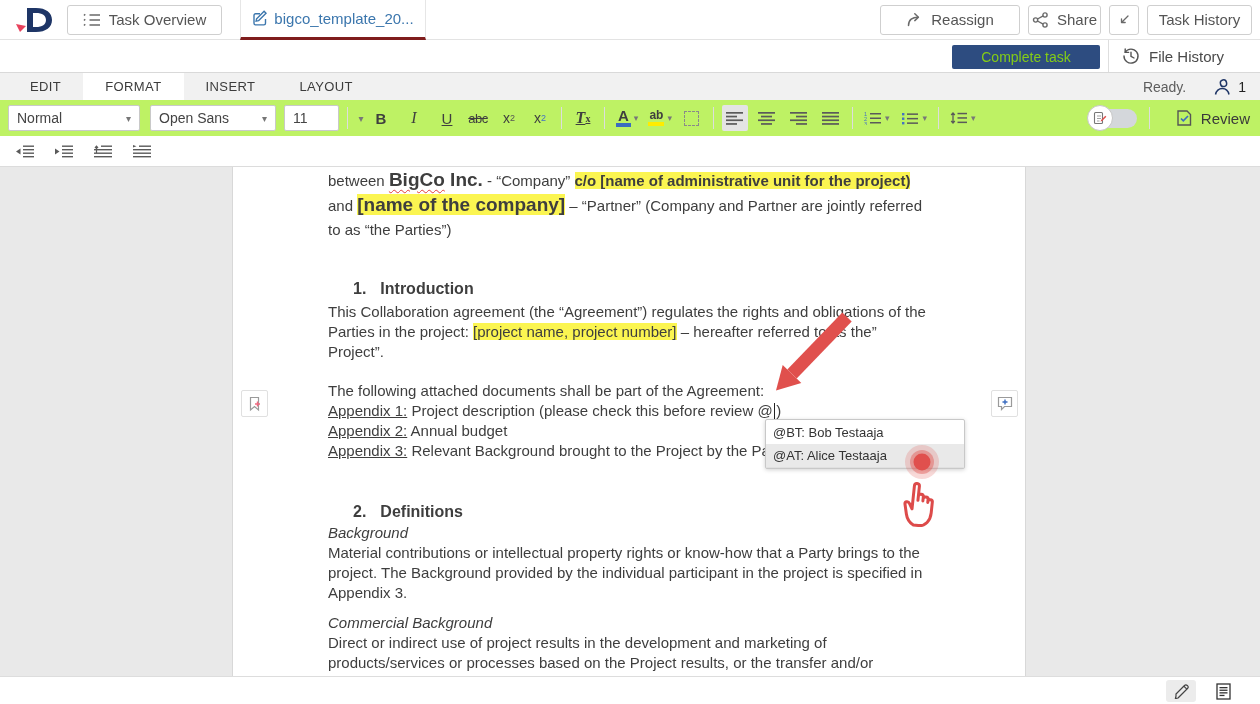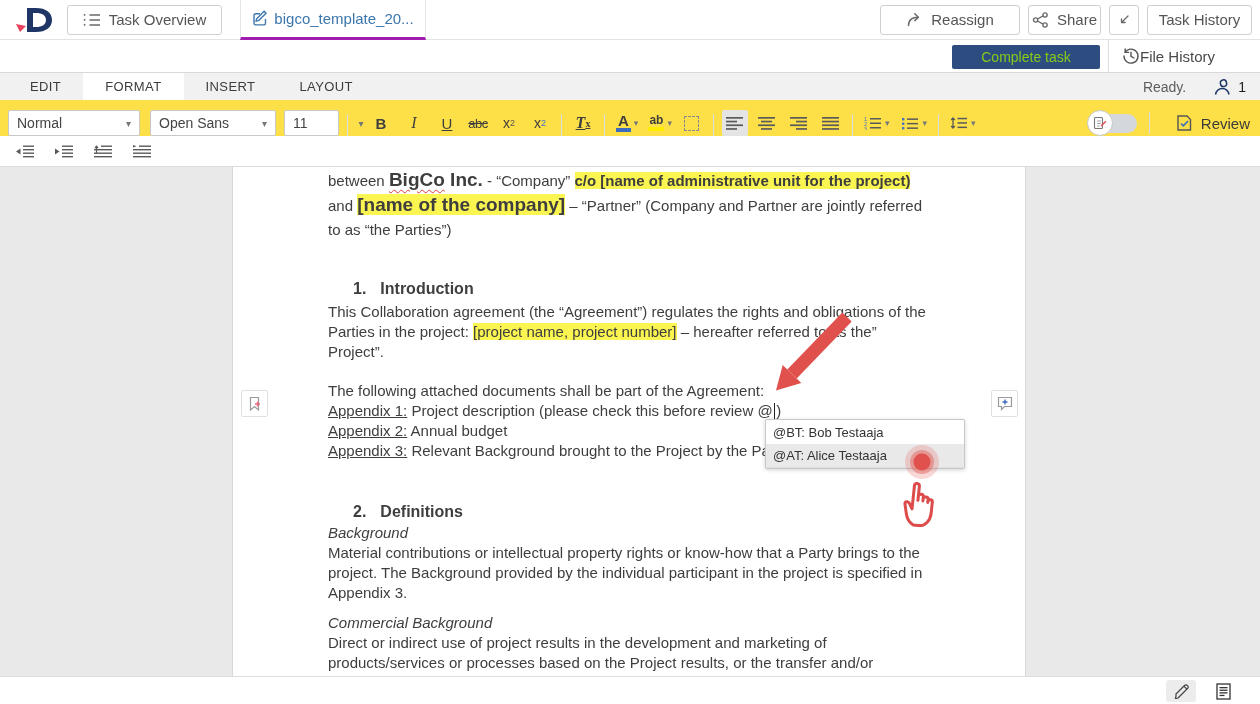--- a/index.html
+++ b/index.html
@@ -5,44 +5,44 @@
   * { margin:0; padding:0; box-sizing:border-box; }
   html,body { width:1260px; height:704px; font-family:"Liberation Sans", sans-serif; background:#fff; overflow:hidden; }
   .abs { position:absolute; }
   #app { position:relative; width:1260px; height:704px; background:#fff; }
 
   
   .topbar { position:absolute; left:0; top:0; width:1260px; height:40px; background:#fff; border-bottom:1px solid #e3e3e3; display:flex; align-items:center; }
   .logo { margin-left:12px; width:46px; display:flex; align-items:center; }
   .btn { display:flex; align-items:center; justify-content:center; gap:8px; border:1px solid #cfcfcf; border-radius:3px; background:#fff; color:#555; font-size:15px; cursor:pointer; }
   .task-overview-btn { margin-left:9px; width:155px; height:30px; }
-  .doc-tab { position:absolute; left:240px; top:0; width:186px; height:40px; border-left:1px solid #e6e6e6; border-right:1px solid #e6e6e6; border-bottom:3px solid #a21caf; display:flex; align-items:center; justify-content:center; gap:5px; color:#3b76ad; font-size:15px; cursor:pointer; }
+  .doc-tab { position:absolute; left:240px; top:0; width:186px; height:40px; border-left:1px solid #e6e6e6; border-right:1px solid #e6e6e6; border-bottom:3px solid #7f1d1d; display:flex; align-items:center; justify-content:center; gap:5px; color:#3b76ad; font-size:15px; cursor:pointer; }
   .topbar-right { margin-left:auto; display:flex; align-items:center; gap:8px; margin-right:8px; }
   .reassign-btn { width:140px; height:30px; }
   .share-btn { width:73px; height:30px; }
   .collapse-btn { width:30px; height:30px; }
   .taskhistory-btn { width:105px; height:30px; }
 
   
   .actionbar { position:absolute; left:0; top:40px; width:1260px; height:33px; background:#fff; border-bottom:1px solid #d9d9d9; }
   .complete-task-btn { position:absolute; right:160px; top:5px; width:148px; height:24px; background:#2d4c80; color:#84cc16; font-size:14px; border:none; border-radius:2px; display:flex; align-items:center; justify-content:center; cursor:pointer; }
   .actionbar .vsep { position:absolute; left:1108px; top:0; width:1px; height:32px; background:#dedede; }
-  .file-history { position:absolute; left:1122px; top:0; height:32px; display:flex; align-items:center; color:#4a4a4a; font-size:15px; cursor:pointer; }
+  .file-history { position:absolute; left:1122px; top:0; height:32px; display:flex; align-items:center; gap:9px; color:#4a4a4a; font-size:15px; cursor:pointer; }
 
   
   .ribbontabs { position:absolute; left:0; top:73px; width:1260px; height:27px; background:#f1f1f1; display:flex; align-items:stretch; }
   .rtab { padding:0 22px; display:flex; align-items:center; font-size:13px; letter-spacing:.4px; color:#3c3c3c; cursor:pointer; }
   .rtab:first-child { margin-left:8px; }
   .rtab.active { background:#fff; }
   .ribbon-status { margin-left:auto; display:flex; align-items:center; gap:26px; margin-right:14px; }
   .ready-text { color:#5d5d5d; font-size:14px; }
   .users { display:flex; align-items:center; gap:5px; color:#222; font-size:14px; }
 
   
-  .toolbar1 { position:absolute; left:0; top:100px; width:1260px; height:36px; background:#fde047; display:flex; align-items:flex-end; }
+  .toolbar1 { position:absolute; left:0; top:100px; width:1260px; height:36px; background:#bef264; display:flex; align-items:center; }
   .toolbar2 { position:absolute; left:0; top:136px; width:1260px; height:31px; background:#fff; border-bottom:1px solid #dcdcdc; display:flex; align-items:center; gap:13px; padding-left:12px; }
   .select { height:26px; border:1px solid #c9c9c9; border-radius:2px; display:flex; align-items:center; color:#444; font-size:14px; padding:0 8px; cursor:pointer; background:#fff; }
   .select .val { flex:1; }
   .caret-glyph { color:#777; font-size:10px; margin-left:6px; }
   .sel-style { width:132px; margin-left:8px; }
   .sel-font { width:126px; margin-left:10px; }
   .sel-size { width:55px; margin-left:8px;gap:45px; }
   .tsep { width:1px; height:22px; background:#ddd; margin:0 8px; }
   .tbtn { min-width:26px; height:26px; display:flex; align-items:center; justify-content:center; color:#3f3f3f; font-size:15px; cursor:pointer; border-radius:2px; padding:0 3px; }
   .tbtn.active { background:#e4e4e4; }

